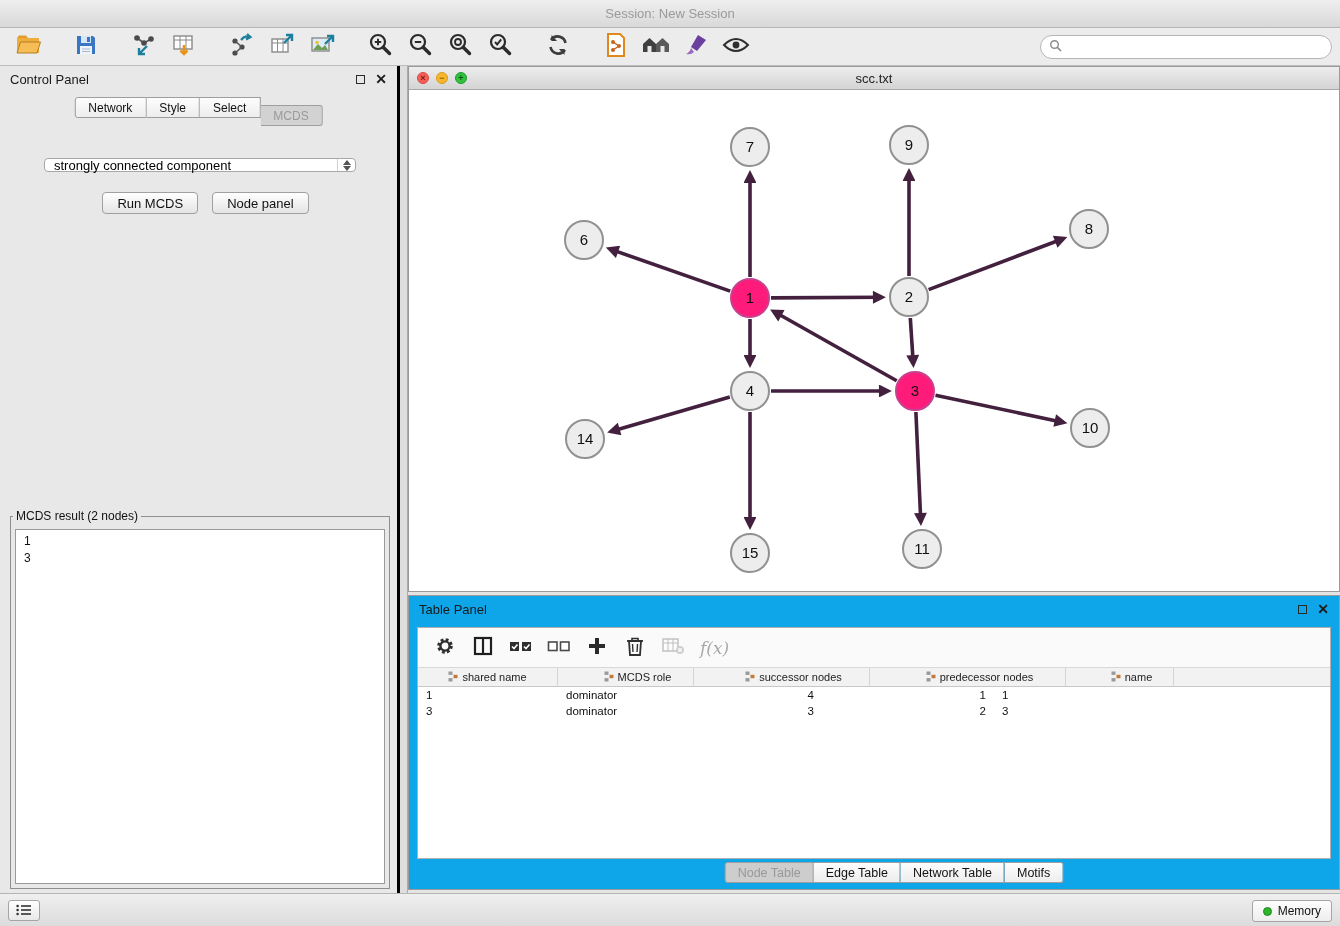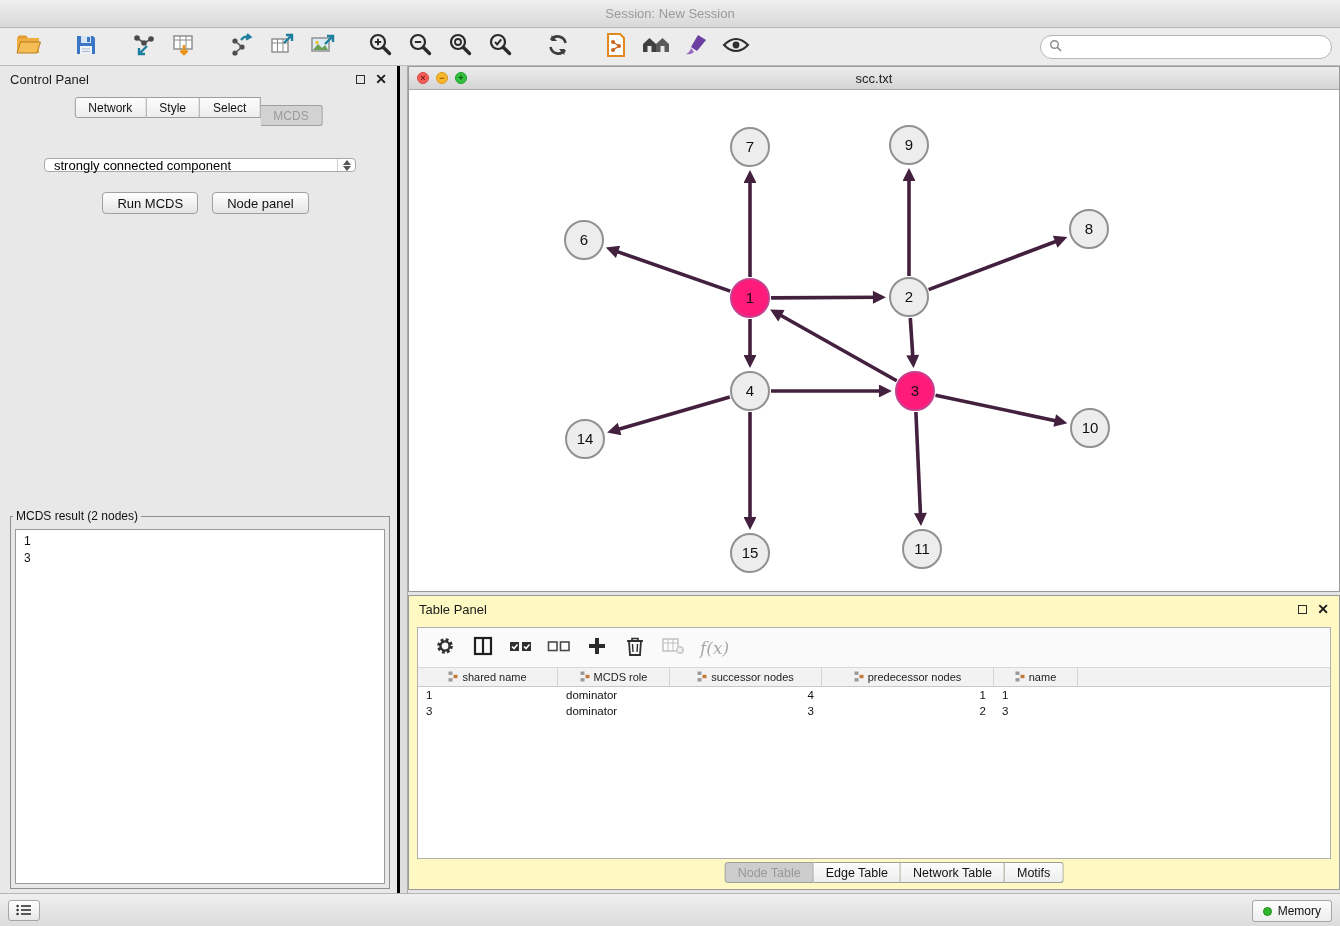--- a/index.html
+++ b/index.html
@@ -67,27 +67,27 @@
   .tl { width:12px; height:12px; border-radius:50%; display:flex; align-items:center; justify-content:center;
     font-size:9px; font-weight:bold; line-height:1; cursor:default; }
   .tl.red { background:#f55f57; border:1px solid #d94942; color:#7a1a12; }
   .tl.yellow { background:#f8b62d; border:1px solid #d99b1e; color:#8a5d00; }
   .tl.green { background:#33c03e; border:1px solid #1d9c2e; color:#0e5a14; }
   #nw-title { width:100%; text-align:center; font-size:13px; color:#222; }
   #nw-canvas { position:absolute; top:23px; left:0; width:930px; height:501px; background:#fff; }
 
   
   #table-panel { position:absolute; top:595px; left:408px; width:932px; height:295px;
-    background:#fef9c3; border:1px solid #9a9a9a; }
+    background:#0ea5e9; border:1px solid #9a9a9a; }
   #tp-box { position:absolute; top:31px; left:8px; width:914px; height:232px; background:#fff; border:1px solid #b0b0b0; }
   #tp-toolbar { height:40px; background:#fafafa; border-bottom:1px solid #d8d8d8; display:flex; align-items:center; padding:0 10px; gap:4px; }
   .tp-btn { width:34px; height:32px; display:flex; align-items:center; justify-content:center; cursor:default; }
   .tp-btn.disabled { opacity:0.45; }
   .fx { font-family:"DejaVu Serif",serif; font-style:italic; font-size:17px; color:#a8a8a8; margin-left:6px; }
-  #table-header-row { display:flex; height:19px; background:#f2f2f2; border-bottom:1px solid #c8c8c8; }
+  #table-header-row { display:flex; height:19px; background:#f2f2f2; border-bottom:1px solid #c8c8c8;gap:24px; }
   .th { display:flex; align-items:center; justify-content:center; gap:4px; font-size:11px; color:#222;
     border-right:1px solid #d4d4d4; cursor:default; }
   .th-fill { flex:1; border-right:none; }
   .tr { display:flex; height:16px; align-items:center; }
   .td { font-size:11.5px; color:#111; overflow:hidden; white-space:nowrap; }
   .c0 { width:140px; } .c1 { width:112px; } .c2 { width:152px; } .c3 { width:172px; } .c4 { width:84px; }
   .a-left { text-align:left; padding-left:8px; }
   .a-right { text-align:right; padding-right:8px; }
 
   #tp-tabs { position:absolute; bottom:6px; left:50%; transform:translateX(-50%); display:flex; }

